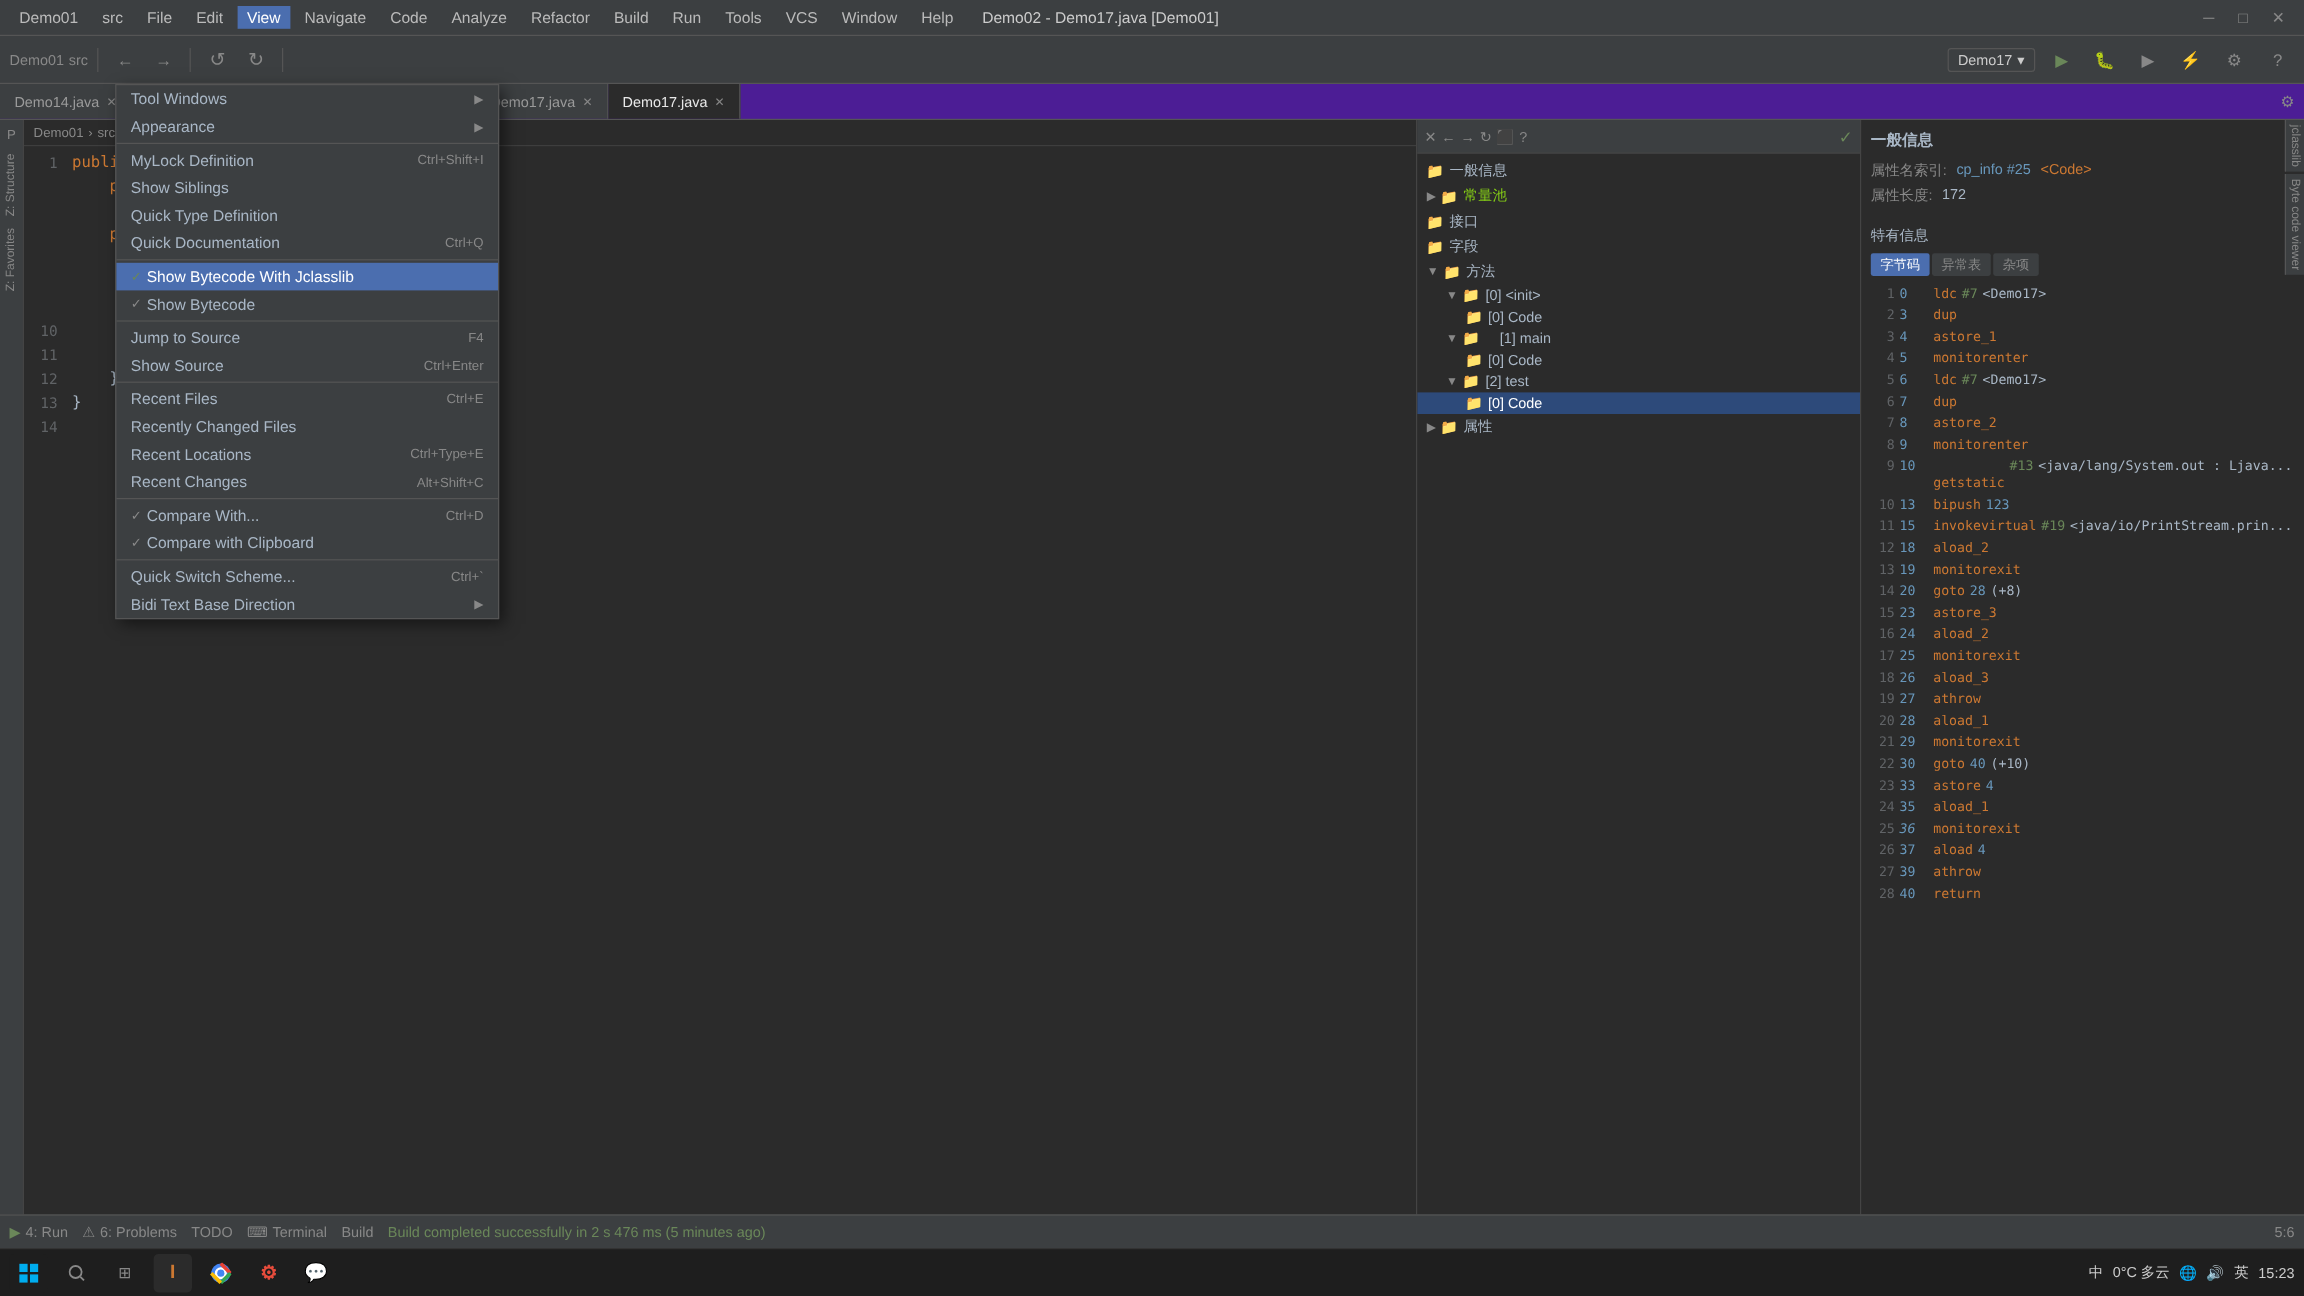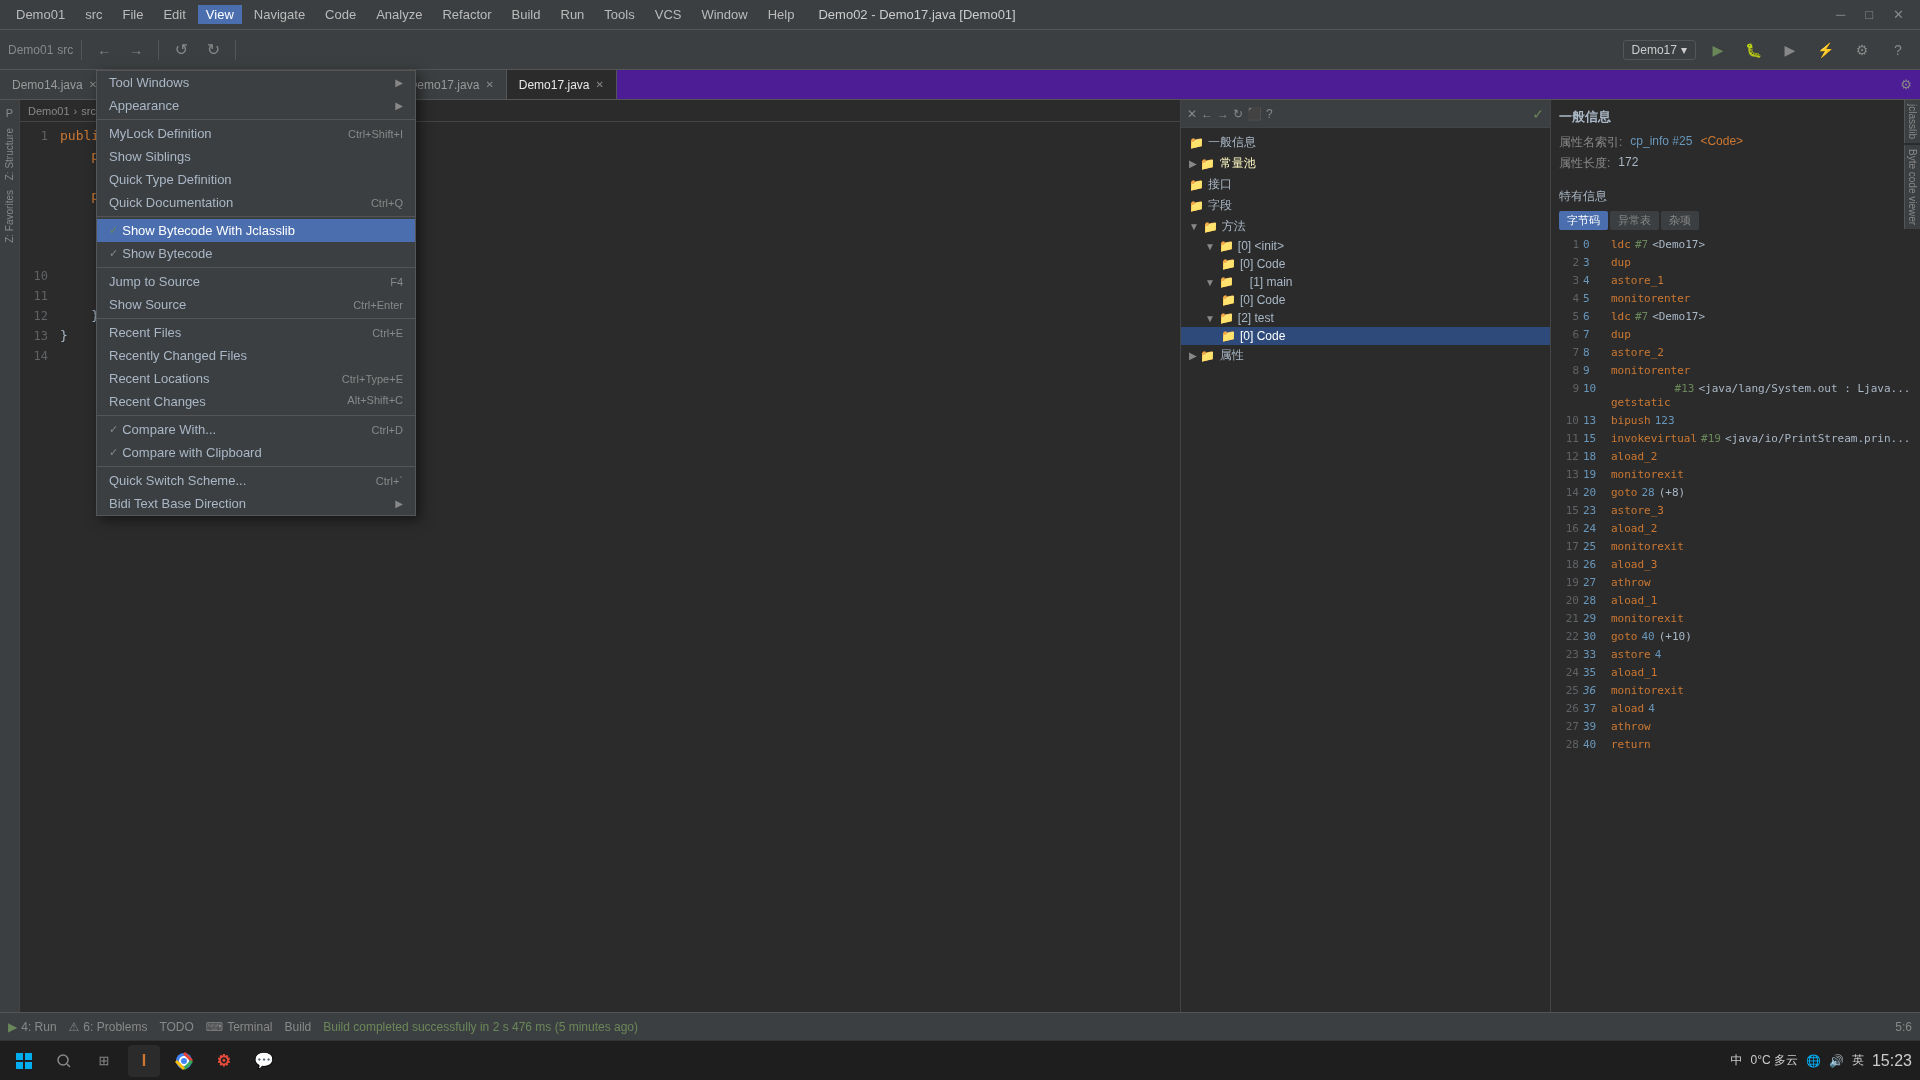--- a/index.html
+++ b/index.html
@@ -242,21 +242,21 @@
     </div>
 
     <div style="flex:1;overflow:auto;font-size:12px;padding:4px 0;">
       <div class="tree-item" style="display:flex;align-items:center;padding:2px 8px;gap:4px;cursor:pointer;">
         <span style="color:#e8c46a;">📁</span>
         <span style="color:#a9b7c6;">一般信息</span>
       </div>
       <div class="tree-item" style="display:flex;align-items:center;padding:2px 8px;gap:4px;cursor:pointer;">
         <span style="color:#888;font-size:10px;">▶</span>
         <span style="color:#e8c46a;">📁</span>
-        <span style="color:#fef9c3;">常量池</span>
+        <span style="color:#84cc16;">常量池</span>
       </div>
       <div class="tree-item" style="display:flex;align-items:center;padding:2px 8px;gap:4px;cursor:pointer;">
         <span style="color:#e8c46a;">📁</span>
         <span style="color:#a9b7c6;">接口</span>
       </div>
       <div class="tree-item" style="display:flex;align-items:center;padding:2px 8px;gap:4px;cursor:pointer;">
         <span style="color:#e8c46a;">📁</span>
         <span style="color:#a9b7c6;">字段</span>
       </div>
       <div class="tree-item" style="display:flex;align-items:center;padding:2px 8px;gap:4px;cursor:pointer;">
@@ -560,21 +560,21 @@
 
     <div style="display:flex;align-items:center;justify-content:space-between;padding:4px 12px;cursor:pointer;color:#a9b7c6;">
       <span>Recently Changed Files</span>
     </div>
 
     <div style="display:flex;align-items:center;justify-content:space-between;padding:4px 12px;cursor:pointer;color:#a9b7c6;">
       <span>Recent Locations</span>
       <span style="color:#888;font-size:11px;">Ctrl+Type+E</span>
     </div>
 
-    <div style="display:flex;align-items:flex-start;justify-content:space-between;padding:4px 12px;cursor:pointer;color:#a9b7c6;">
+    <div style="display:flex;align-items:flex-end;justify-content:space-between;padding:4px 12px;cursor:pointer;color:#a9b7c6;">
       <span>Recent Changes</span>
       <span style="color:#888;font-size:11px;">Alt+Shift+C</span>
     </div>
 
     <div style="height:1px;background:#555;margin:2px 0;"></div>
 
     <div style="display:flex;align-items:center;justify-content:space-between;padding:4px 12px;cursor:pointer;color:#a9b7c6;">
       <div style="display:flex;align-items:center;gap:4px;">
         <span style="color:#888;font-size:11px;">✓</span>
         <span>Compare With...</span>
@@ -662,17 +662,17 @@
   <div style="width:32px;height:32px;display:flex;align-items:center;justify-content:center;cursor:pointer;">
     <span style="color:#07c160;font-size:16px;">💬</span>
   </div>
 
   <div style="margin-left:auto;display:flex;align-items:center;gap:8px;">
     <span style="color:#ccc;font-size:12px;cursor:pointer;">中</span>
     <span style="color:#ccc;font-size:12px;">0°C 多云</span>
     <span style="color:#888;font-size:12px;cursor:pointer;">🌐</span>
     <span style="color:#888;font-size:12px;cursor:pointer;">🔊</span>
     <span style="color:#ccc;font-size:12px;">英</span>
-    <div style="color:#ccc;font-size:16px;text-align:center;">
+    <div style="color:#ccc;font-size:12px;text-align:center;">
       <div>15:23</div>
     </div>
   </div>
 </div>
 
 </body></html>

